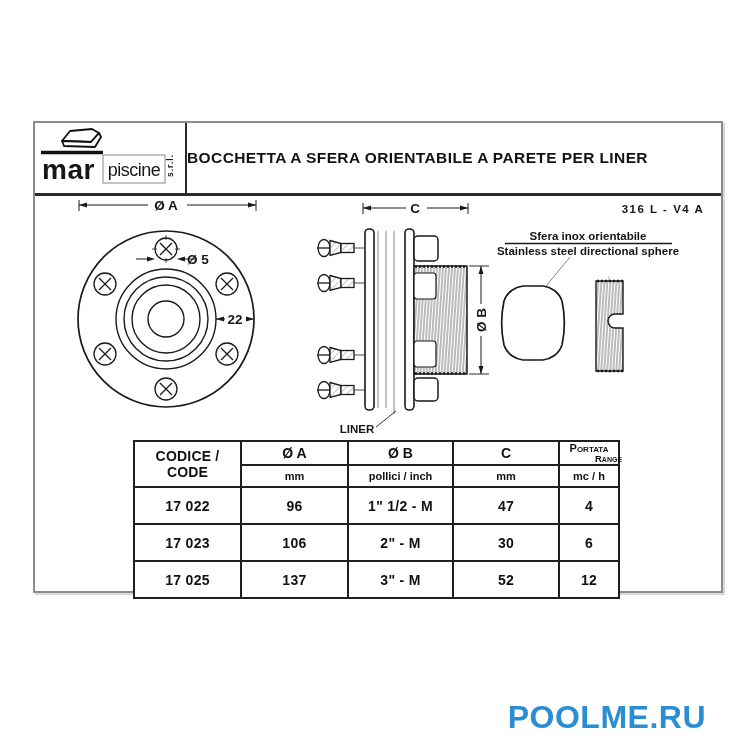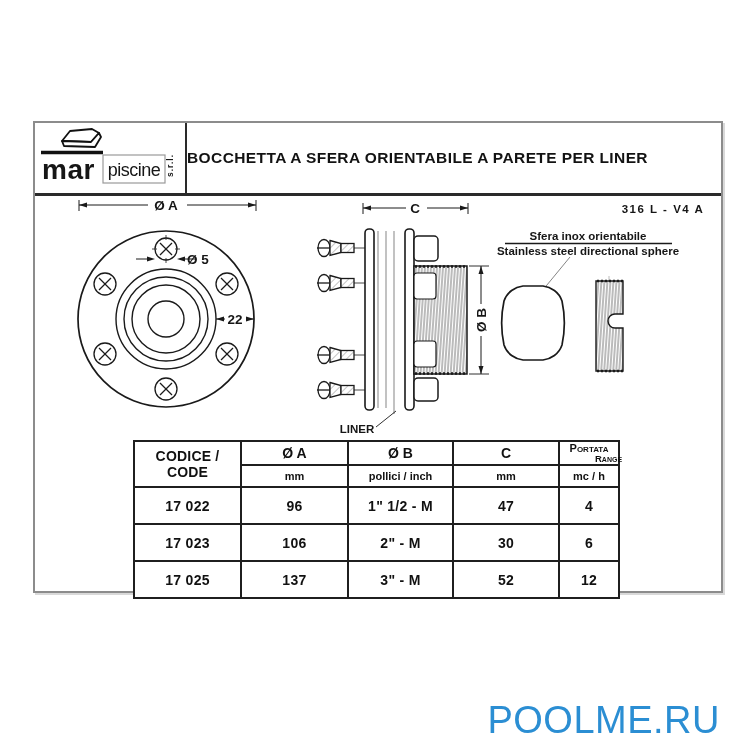--- a/index.html
+++ b/index.html
@@ -22,21 +22,21 @@
   .drawing-svg { position:absolute; left:0; top:73px; }
   .spec-table { position:absolute; left:98px; top:317px; border-collapse:collapse; table-layout:fixed; width:485px; background:#fff; }
   .spec-table td { border:2px solid #1f1f1f; text-align:center; vertical-align:middle; font-weight:bold; color:#111; padding:0; }
   .hdr-main { height:24px; font-size:14px; }
   .hdr-code { font-size:14px; letter-spacing:0.2px; }
   .hdr-range .l1 { font-variant:small-caps; font-size:11px; line-height:11px; display:block; }
   .hdr-range .l2 { font-variant:small-caps; font-size:9.5px; line-height:9px; display:block;padding-left:35px; }
   .hdr-unit { height:22px; font-size:11px; }
   .data-row td { height:35px; font-size:14px; letter-spacing:0.3px; }
   .watermark {
-    position:absolute; right:30px; top:699px; font-size:38px; font-weight:normal;
+    position:absolute; right:44px; top:699px; font-size:32px; font-weight:bold;
     letter-spacing:0.5px; white-space:nowrap;
   }
   svg text { fill:#161616; }
 </style>
 </head>
 <body>
 
 <div class="sheet">
 
   <div class="header-row">

